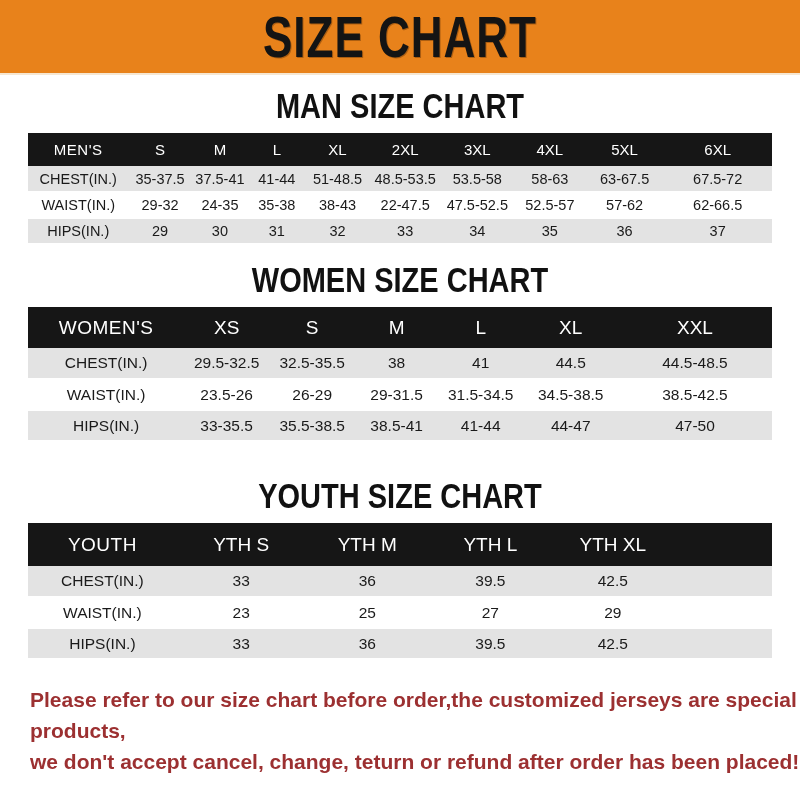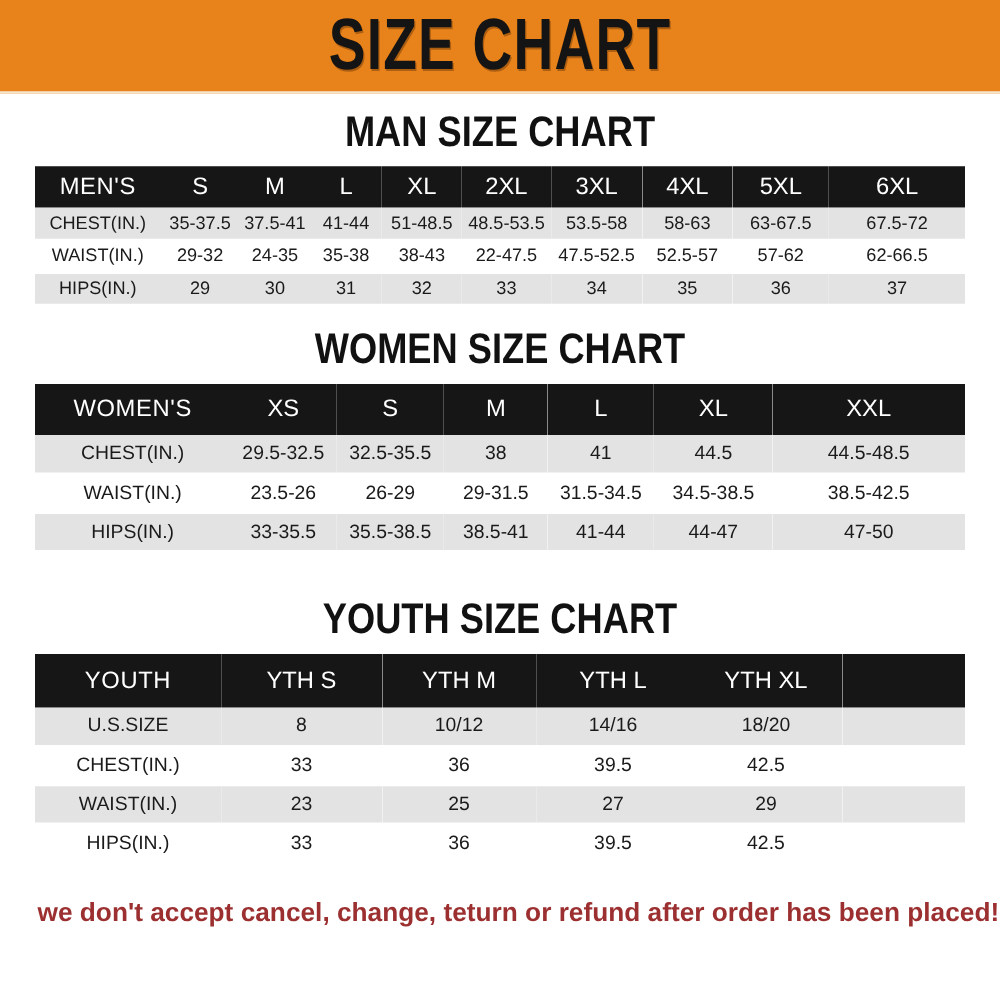--- a/index.html
+++ b/index.html
@@ -44,21 +44,21 @@
     text-align: center; vertical-align: middle;
     padding: 0; overflow: hidden; white-space: nowrap;
   }
   tr.band { background: #161616; }
   tr.band th { color: #ffffff; font-weight: 500; }
   th.band-label {
     color: #ffffff; font-weight: 800; text-align: left;
     padding-left: 10px; font-size: 21px; letter-spacing: 0.5px;
   }
   .men-table   tr.band    { height: 33px; }
-  .men-table   tr.band th { font-size: 19px; }
+  .men-table   tr.band th { font-size: 15px; }
   .men-table   tbody tr   { height: 26px; }
   .men-table   tbody td   { font-size: 14.5px; color: #1a1a1a; }
 
   .women-table tr.band    { height: 41px; }
   .women-table tr.band th { font-size: 19px; }
   .women-table tbody tr   { height: 31px; }
   .women-table tbody td   { font-size: 15.5px; color: #1a1a1a; }
 
   .youth-table tr.band    { height: 43px; padding-left: 47px; }
   .youth-table tr.band th { font-size: 19px; }
@@ -227,28 +227,20 @@
       <th class="band-label">YOUTH</th>
       <th>YTH S</th>
       <th>YTH M</th>
       <th>YTH L</th>
       <th>YTH XL</th>
       <th></th>
     </tr>
   </thead>
   <tbody>
     <tr>
-      <td class="row-label">U.S.SIZE</td>
-      <td>8</td>
-      <td>10/12</td>
-      <td>14/16</td>
-      <td>18/20</td>
-      <td></td>
-    </tr>
-    <tr>
       <td class="row-label">CHEST(IN.)</td>
       <td>33</td>
       <td>36</td>
       <td>39.5</td>
       <td>42.5</td>
       <td></td>
     </tr>
     <tr>
       <td class="row-label">WAIST(IN.)</td>
       <td>23</td>
@@ -262,14 +254,15 @@
       <td>33</td>
       <td>36</td>
       <td>39.5</td>
       <td>42.5</td>
       <td></td>
     </tr>
   </tbody>
 </table>
 
 <div class="note">
+  <div>Please refer to our size chart before order,the customized jerseys are special products,</div>
   <div>we don't accept cancel, change, teturn or refund after order has been placed!</div>
 </div>
 
 </body></html>

